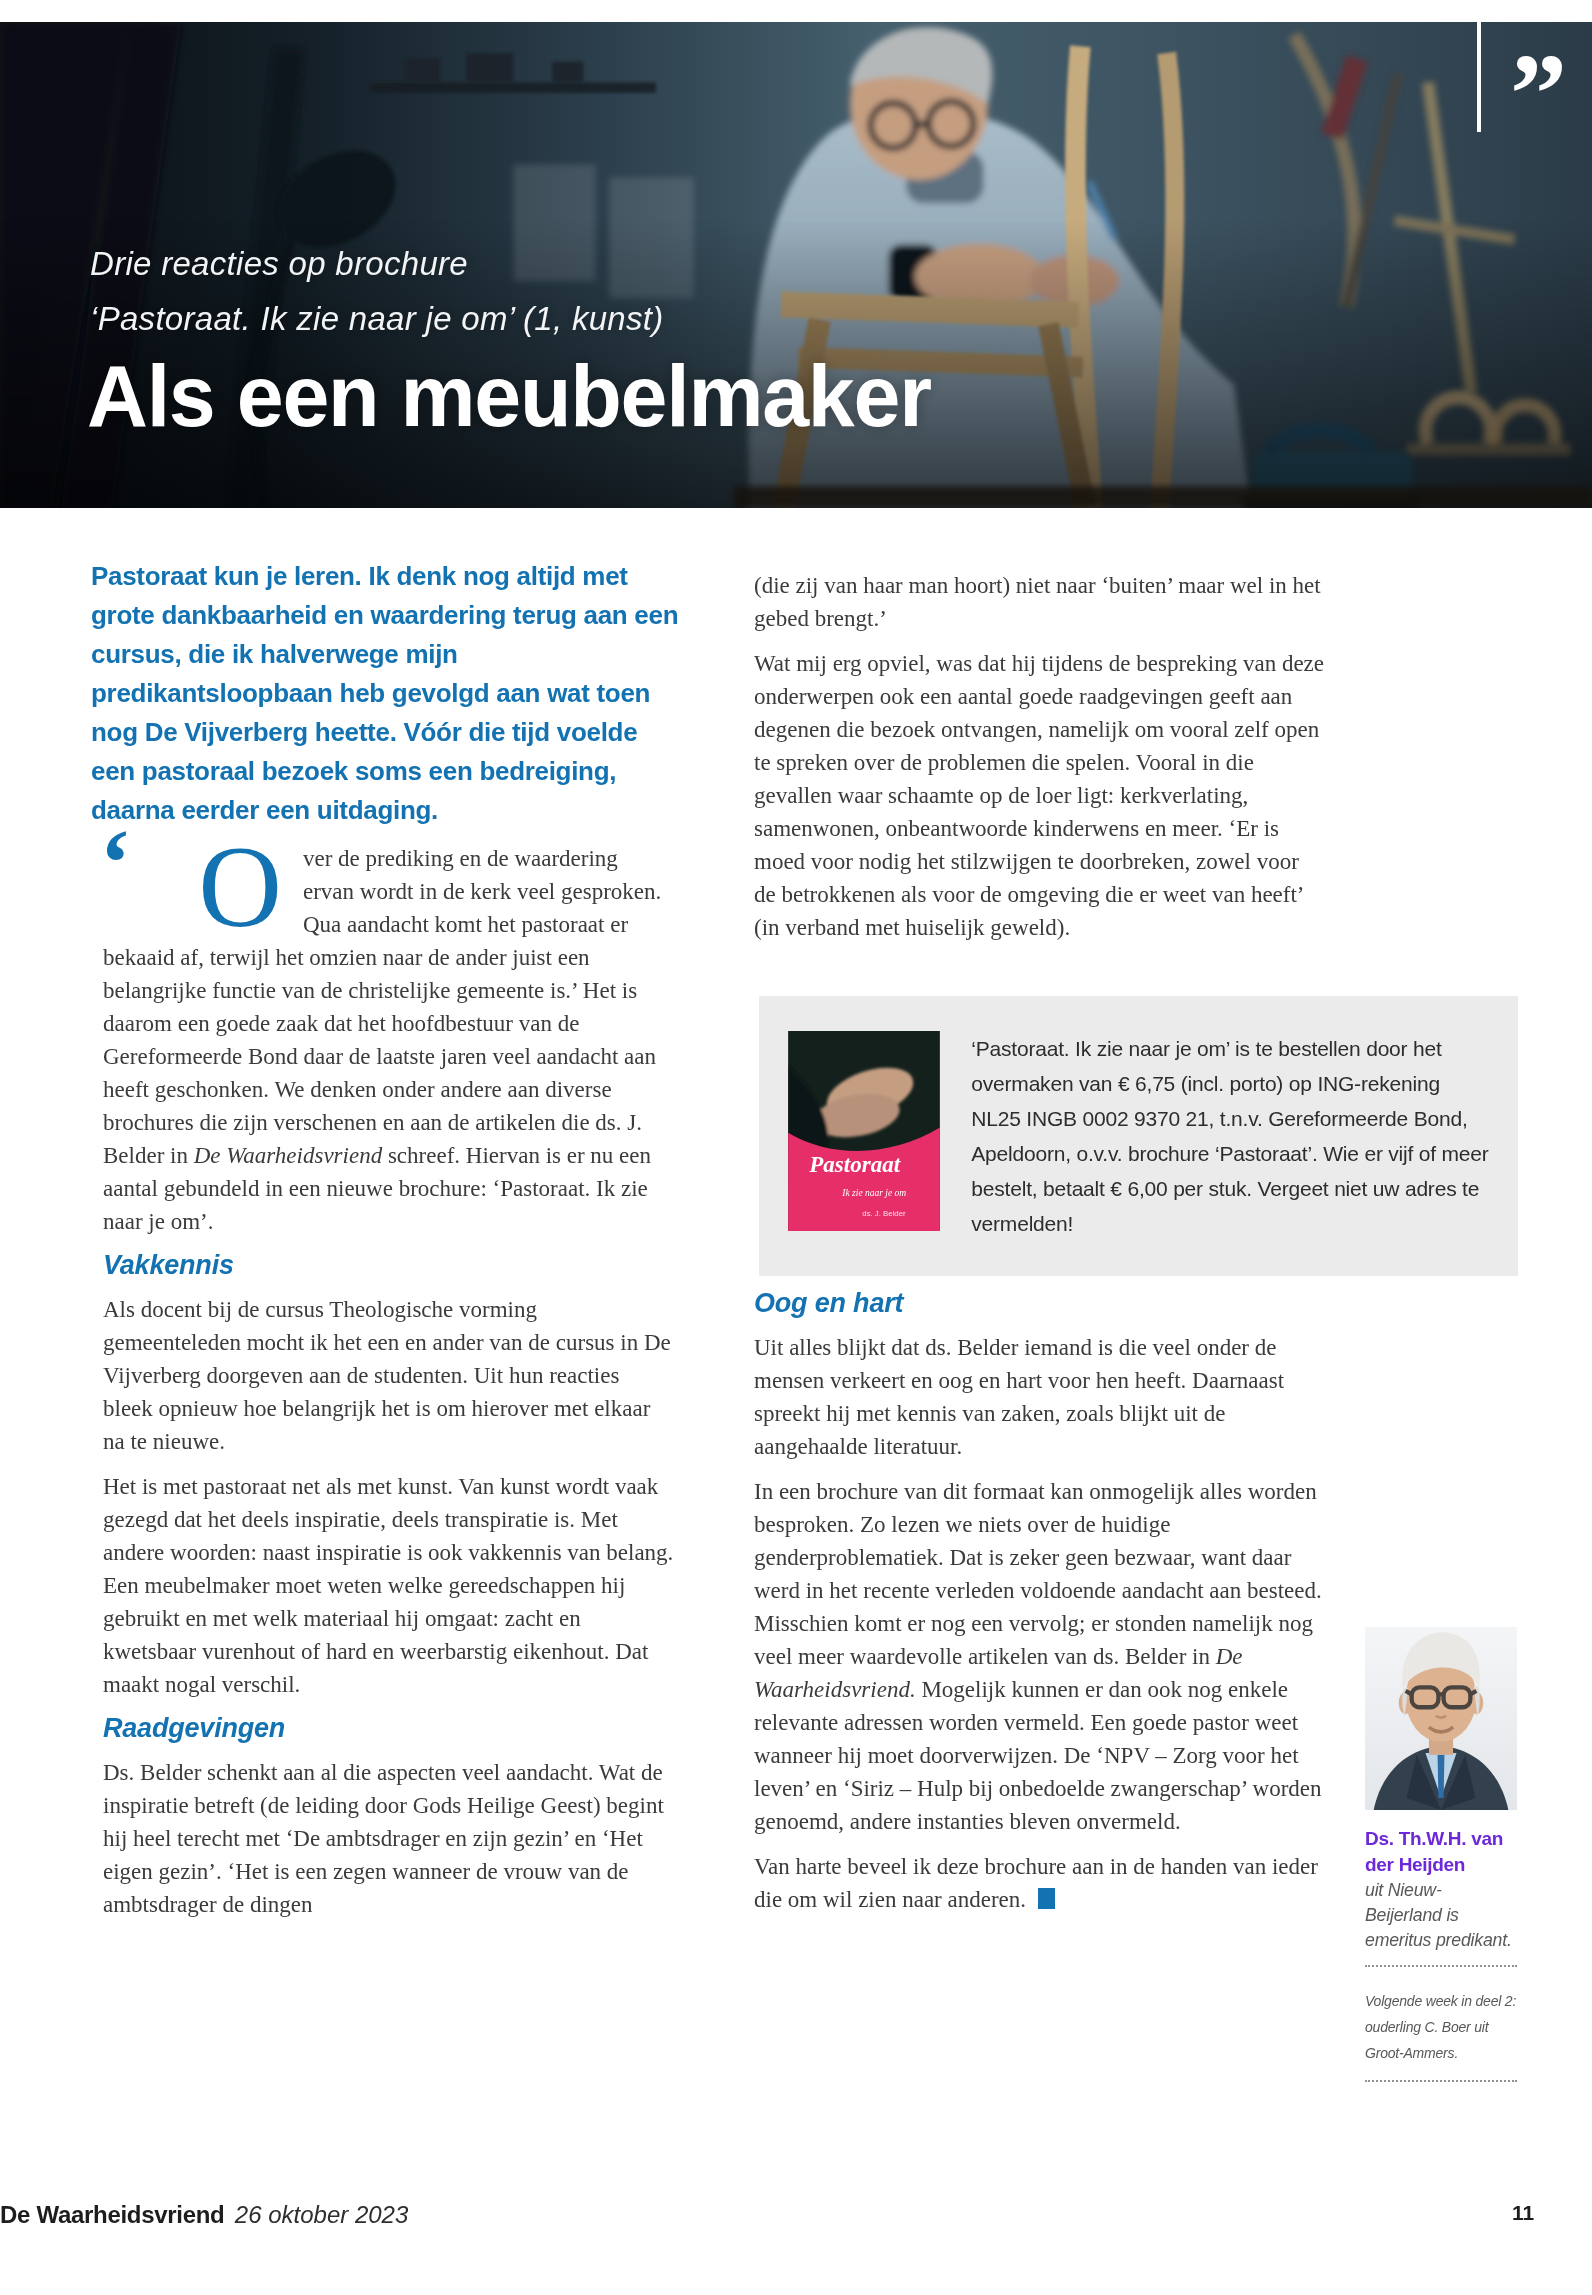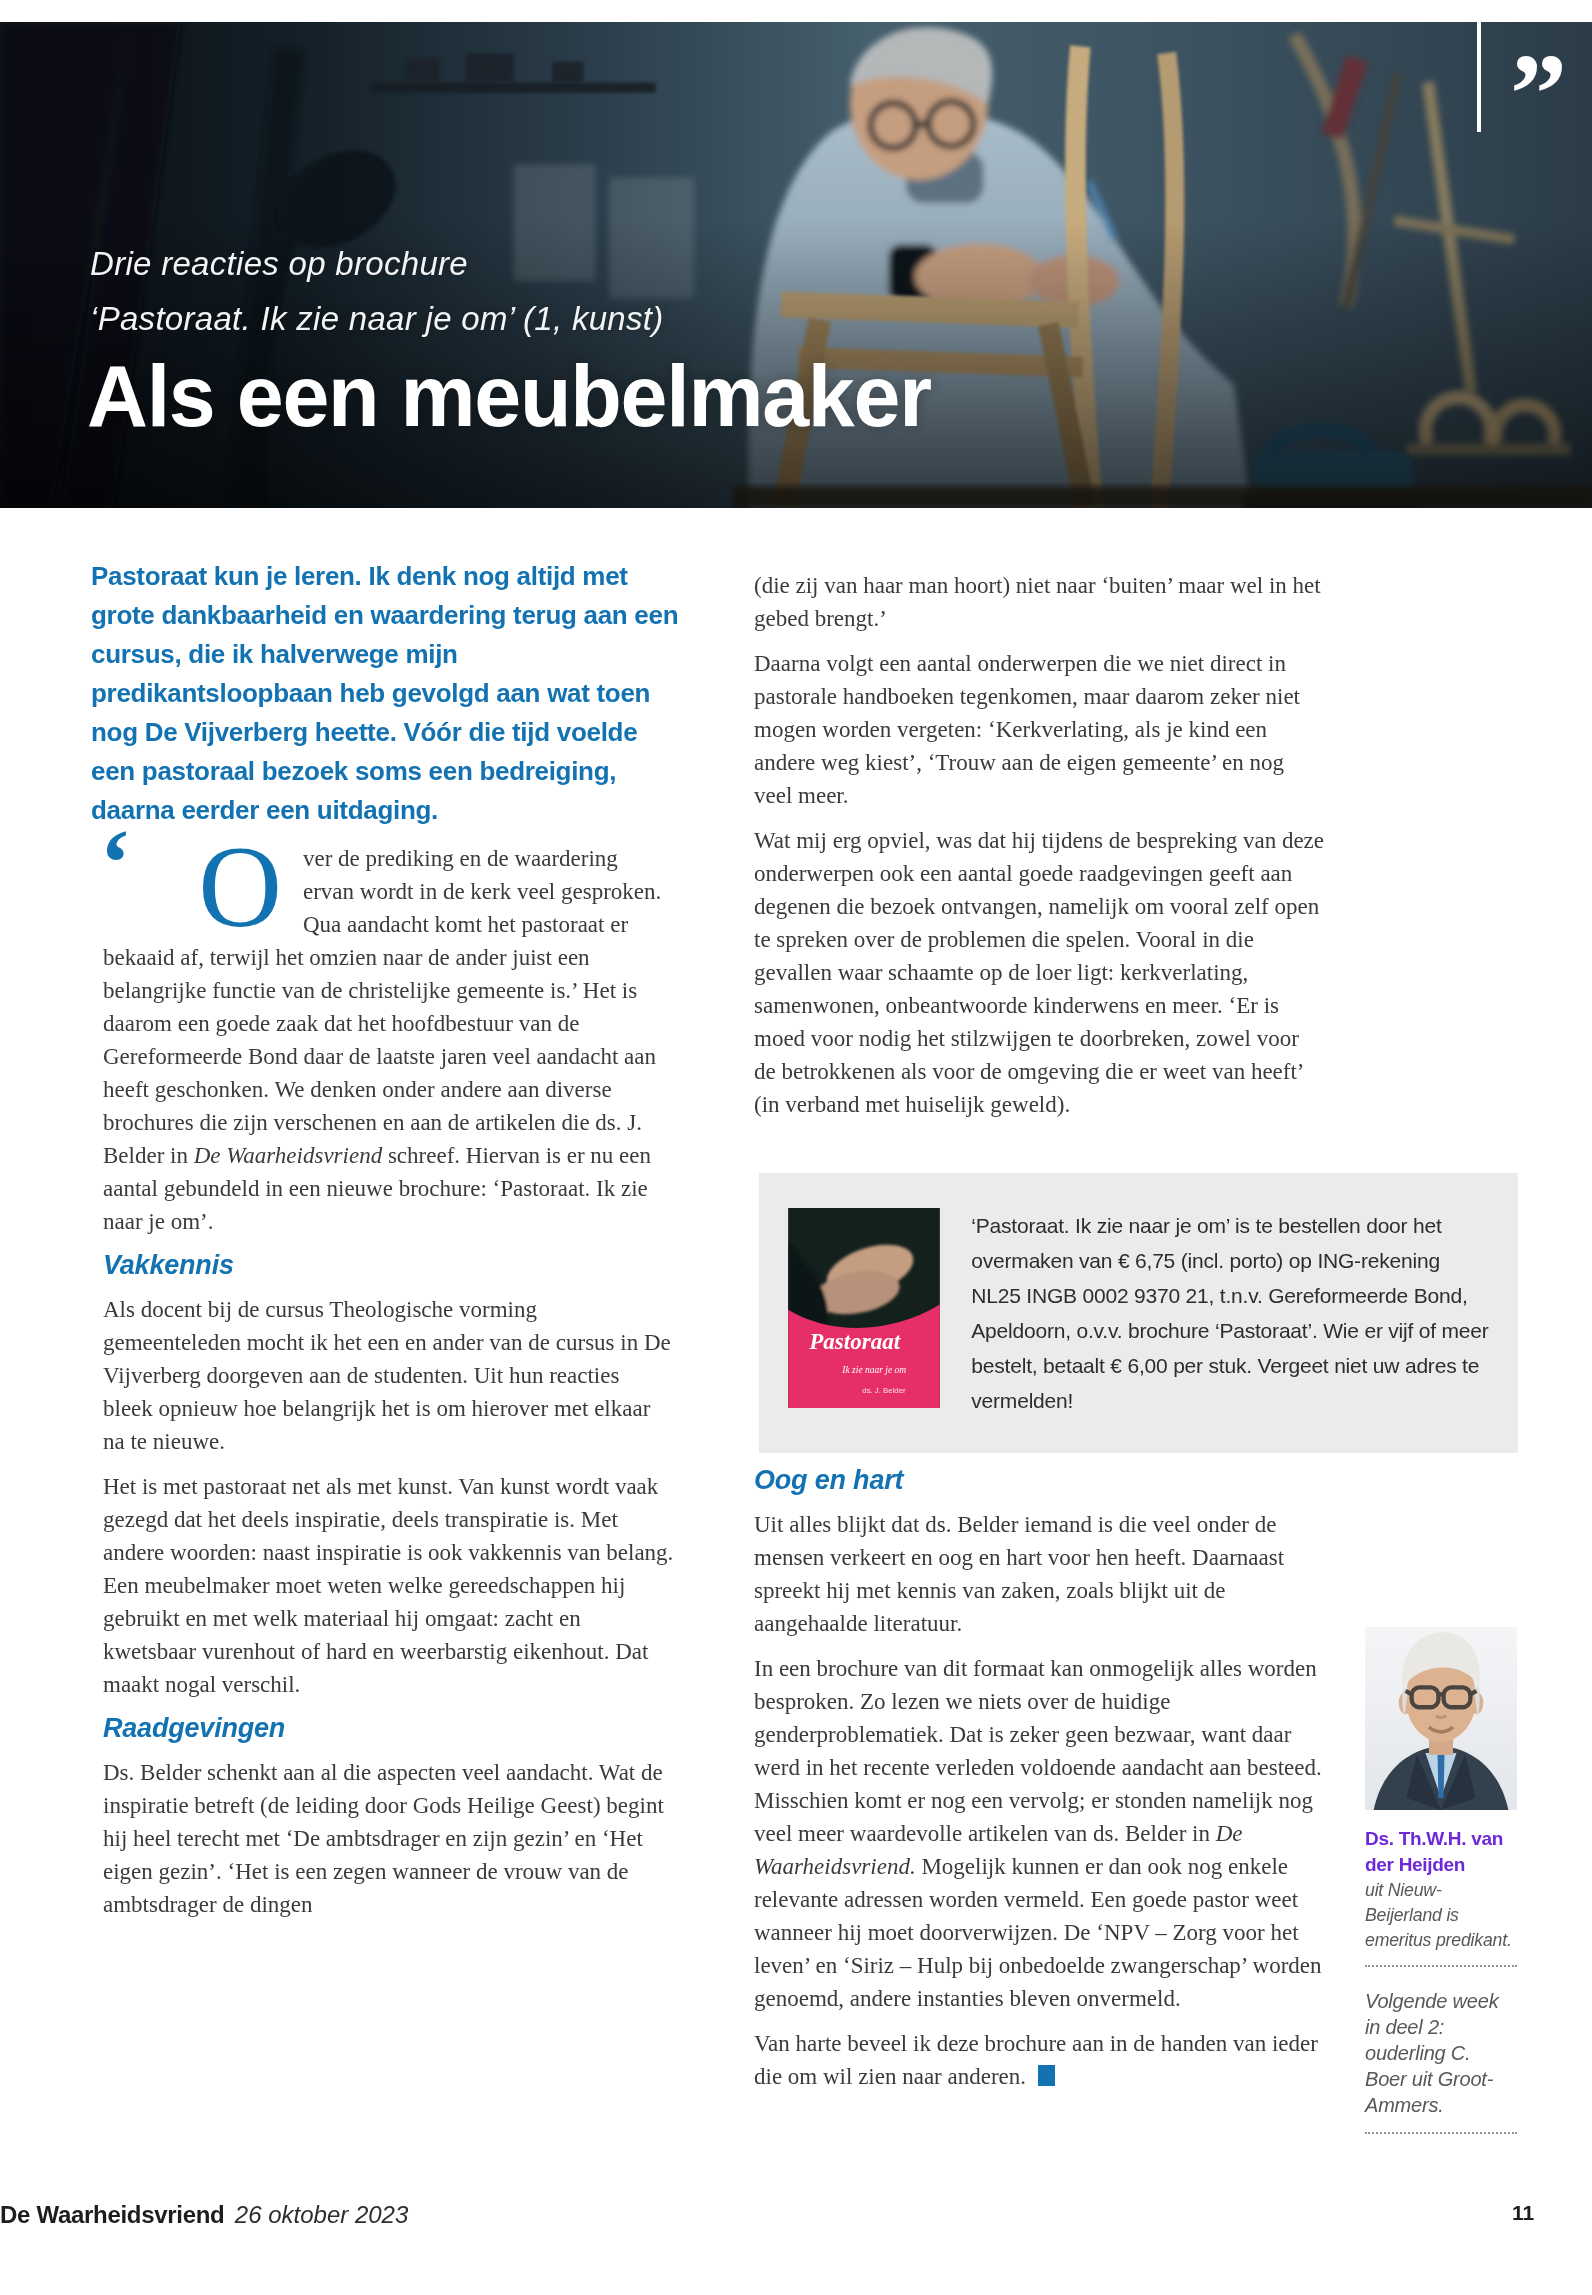--- a/index.html
+++ b/index.html
@@ -87,21 +87,21 @@
   }
 
   
   .portrait { width:152px; height:183px; display:block; }
   .caption-name { margin-top:15.5px; font-size:19px; font-weight:bold; color:#6d28d9; line-height:26px; letter-spacing:-0.3px; }
   .caption-role {
     font-size:17.7px; font-style:italic; color:#585858; line-height:25px; letter-spacing:-0.2px;
     padding-bottom:12px; border-bottom:2.6px dotted #919191; width:152px;
   }
   .next-week {
-    margin-top:21px; font-size:20px; font-style:italic; color:#585858; line-height:26px; letter-spacing:-0.2px;
+    margin-top:21px; font-size:14px; font-style:italic; color:#585858; line-height:26px; letter-spacing:-0.2px;
     padding-bottom:14px; border-bottom:2.6px dotted #919191; width:152px;
   }
 
   
   .footer { position:absolute; left:0; top:2201px; width:1288px; text-align:left; font-size:24px; color:#1d1d1d; }
   .footer .brand { font-weight:bold; letter-spacing:-0.3px; }
   .footer .date { font-style:italic; margin-left:10.4px; color:#2e2e2e; }
   .page-number { position:absolute; left:1512px; top:2201px; font-size:21px; font-weight:600; color:#1d1d1d; }
 
   .pinkfill { fill:var(--cover-pink,#e62e68); }
@@ -223,21 +223,20 @@
     </p>
     <h3 class="section-heading">Vakkennis</h3>
     <p>Als docent bij de cursus Theologische vorming gemeenteleden mocht ik het een en ander van de cursus in De Vijverberg doorgeven aan de studenten. Uit hun reacties bleek opnieuw hoe belangrijk het is om hierover met elkaar na te nieuwe.</p>
     <p>Het is met pastoraat net als met kunst. Van kunst wordt vaak gezegd dat het deels inspiratie, deels transpiratie is. Met andere woorden: naast inspiratie is ook vakkennis van belang. Een meubelmaker moet weten welke gereedschappen hij gebruikt en met welk materiaal hij omgaat: zacht en kwetsbaar vurenhout of hard en weerbarstig eikenhout. Dat maakt nogal verschil.</p>
     <h3 class="section-heading">Raadgevingen</h3>
     <p>Ds. Belder schenkt aan al die aspecten veel aandacht. Wat de inspiratie betreft (de leiding door Gods Heilige Geest) begint hij heel terecht met ‘De ambtsdrager en zijn gezin’ en ‘Het eigen gezin’. ‘Het is een zegen wanneer de vrouw van de ambtsdrager de dingen</p>
   </div>
 
   <div class="col2 body-text">
     <p>(die zij van haar man hoort) niet naar ‘buiten’ maar wel in het gebed brengt.’</p>
-    <p>Daarna volgt een aantal onderwerpen die we niet direct in pastorale handboeken tegenkomen, maar daarom zeker niet mogen worden vergeten: ‘Kerkverlating, als je kind een andere weg kiest’, ‘Trouw aan de eigen gemeente’ en nog veel meer.</p>
     <p>Wat mij erg opviel, was dat hij tijdens de bespreking van deze onderwerpen ook een aantal goede raadgevingen geeft aan degenen die bezoek ontvangen, namelijk om vooral zelf open te spreken over de problemen die spelen. Vooral in die gevallen waar schaamte op de loer ligt: kerkverlating, samenwonen, onbeantwoorde kinderwens en meer. ‘Er is moed voor nodig het stilzwijgen te doorbreken, zowel voor de betrokkenen als voor de omgeving die er weet van heeft’ (in verband met huiselijk geweld).</p>
 
     <div class="order-box">
       <div class="cover">
         <svg viewBox="0 0 176 232" width="152" height="200">
           <defs>
               <filter id="cb2" x="-20%" y="-20%" width="140%" height="140%">
                 <feGaussianBlur stdDeviation="2"></feGaussianBlur>
               </filter>
             </defs>

